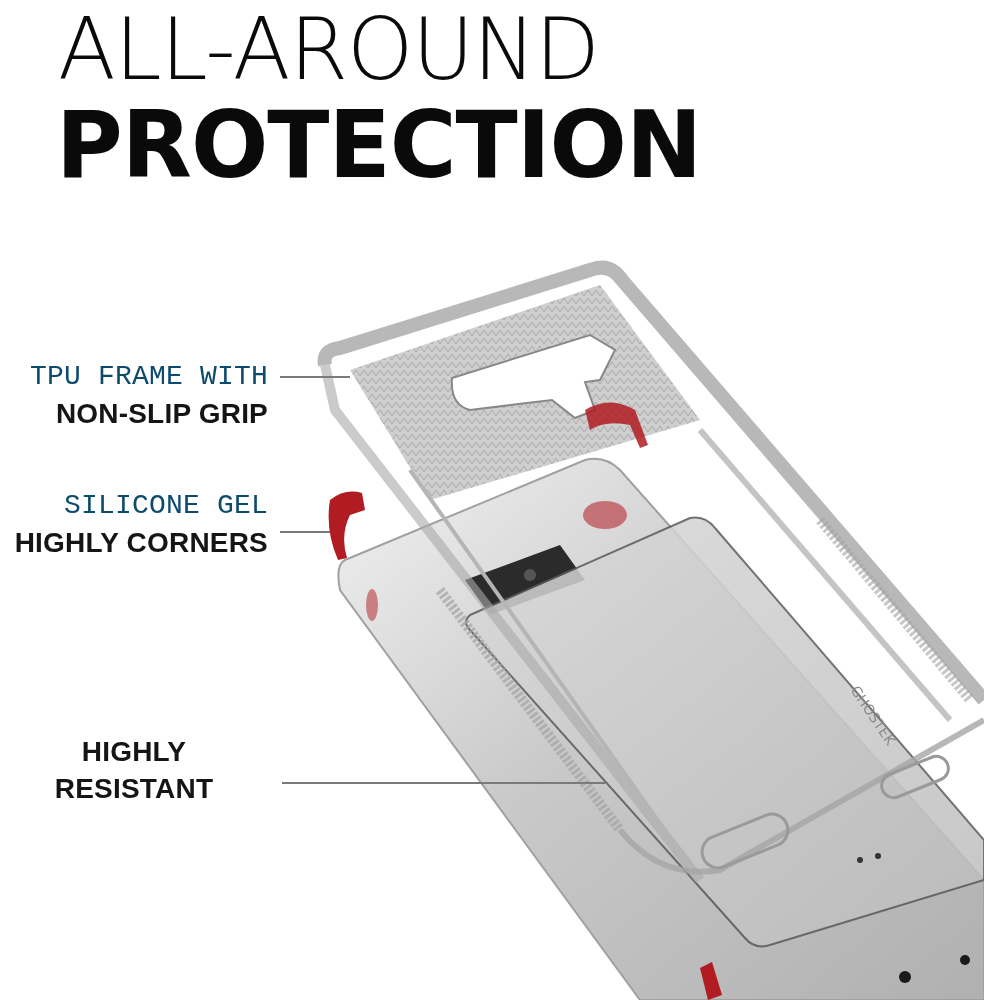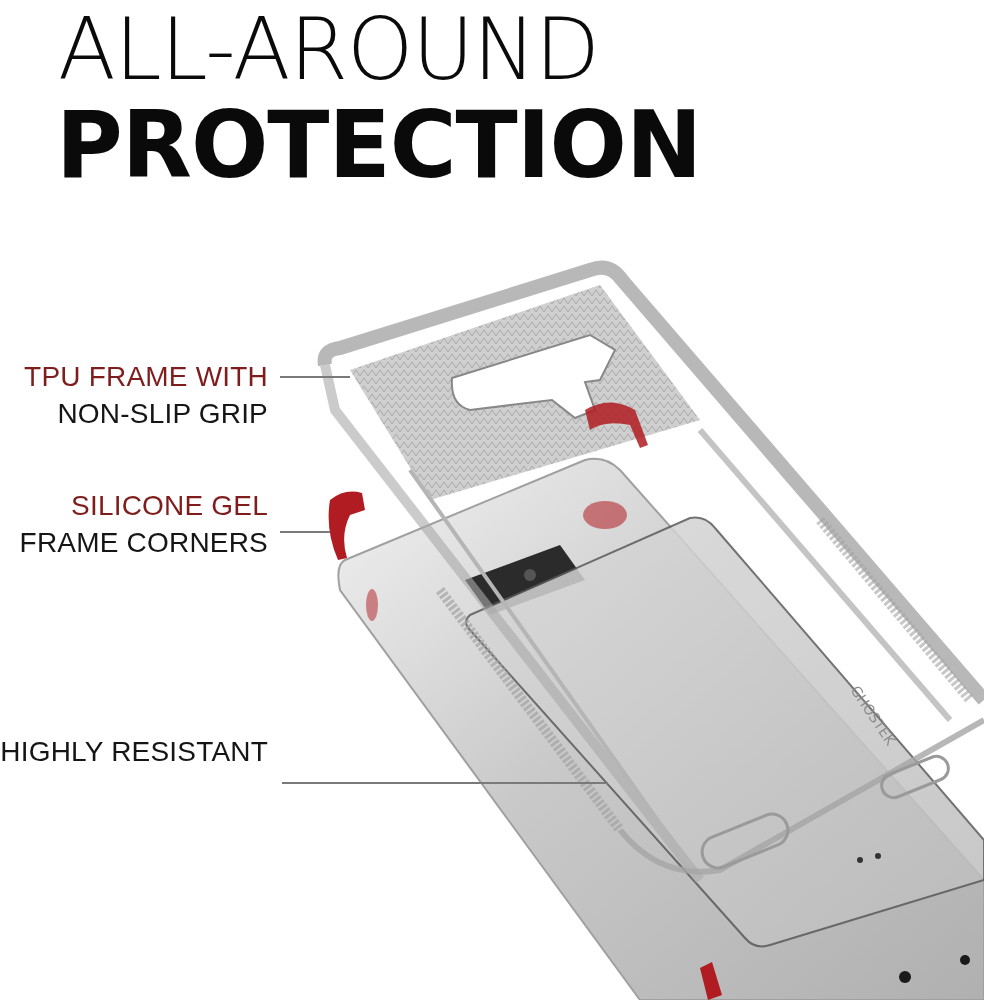--- a/index.html
+++ b/index.html
@@ -1,22 +1,22 @@
 <!DOCTYPE html>
 <html><head>
 <meta charset="utf-8">
 <style>
   html, body { margin:0; padding:0; background:#ffffff; }
   body { width:984px; height:1000px; position:relative; overflow:hidden; font-family:"Liberation Sans", sans-serif; }
   .headline { position:absolute; left:0; top:0; width:984px; }
   .hl1 { position:absolute; left:58px; top:6px; font-family:"DejaVu Sans", sans-serif; font-weight:300; font-size:86px; letter-spacing:-1px; color:#0a0a0a; transform:scaleX(0.98); transform-origin:left; line-height:1; font-stretch:condensed; }
   .hl2 { position:absolute; left:56px; top:100px; font-family:"DejaVu Sans", sans-serif; font-weight:bold; font-size:92px; letter-spacing:-1px; color:#0a0a0a; line-height:1; transform:scaleX(0.99); transform-origin:left; }
   .label { position:absolute; right:716px; text-align:right; color:#151515; font-family:"Liberation Sans", sans-serif; font-size:28px; line-height:37px; letter-spacing:0.2px; }
-  .label .b { font-weight:normal; }
-  .label .l { font-weight:normal; color:#7f1d1d; }
+  .label .b { font-weight:bold; }
+  .label .l { font-weight:normal; color:#0c4a6e;font-family:Liberation Mono, monospace; }
   .leader { position:absolute; height:1.5px; background:#7a7a7a; }
   svg.art { position:absolute; left:0; top:0; }
 </style>
 </head>
 <body>
 
 <div class="headline">
   <div class="hl1">ALL-AROUND</div>
   <div class="hl2">PROTECTION</div>
 </div>
@@ -89,18 +89,18 @@
 <div class="leader" style="left:280px; top:531px; width:50px;"></div>
 <div class="leader" style="left:282px; top:782px; width:326px;"></div>
 
 <div class="label" style="top:358px;">
   <div class="l">TPU FRAME WITH</div>
   <div class="b">NON-SLIP GRIP</div>
 </div>
 
 <div class="label" style="top:487px;text-align:right;">
   <div class="l">SILICONE GEL</div>
-  <div class="b">FRAME CORNERS</div>
+  <div class="b">HIGHLY CORNERS</div>
 </div>
 
-<div class="label" style="top:733px;">
+<div class="label" style="top:733px;text-align:center;">
   <div class="b">HIGHLY RESISTANT</div>
 </div>
 
 </body></html>

